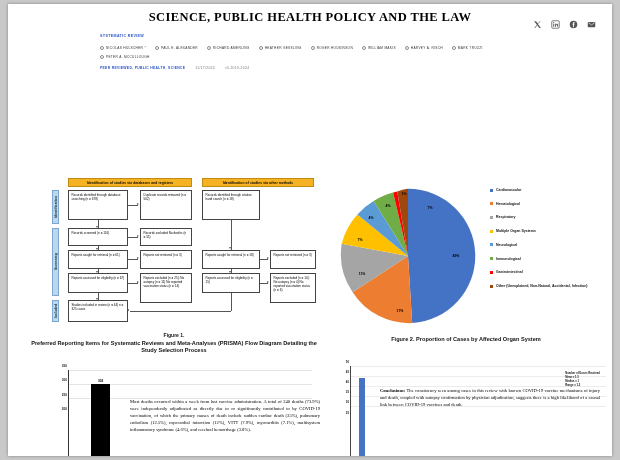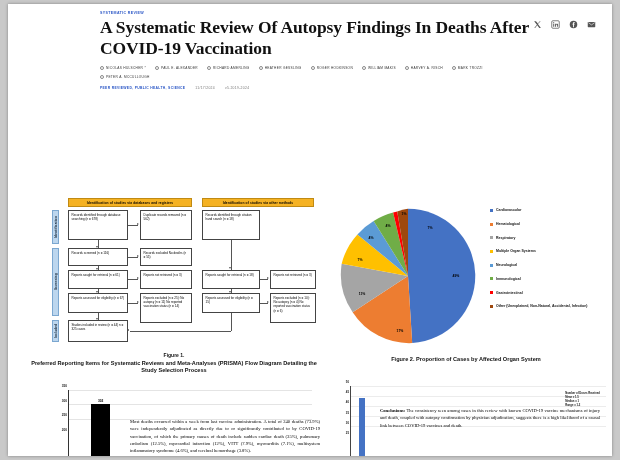--- a/index.html
+++ b/index.html
@@ -158,20 +158,21 @@
     font-family: "Liberation Serif", serif; font-size: 4.6px; line-height: 1.55;
     color: #000; text-align: justify;
   }
   .concl b { font-weight: bold; }
 </style>
 </head>
 <body>
 
 <div class="page">
 
+  <div class="masthead">SCIENCE, PUBLIC HEALTH POLICY AND THE LAW</div>
 
   <div class="social">
     <span>
       <svg width="9" height="9" viewBox="0 0 24 24">
           <path d="M3 3l7.5 9.6L3.4 21h2.1l5.9-6.9L16.8 21H21l-7.9-10.1L20.4 3h-2.1l-5.4 6.3L7.9 3z" fill="#555"></path>
         </svg>
     </span>
     <span>
       <svg width="9" height="9" viewBox="0 0 24 24">
           <rect x="2" y="2" width="20" height="20" rx="3" fill="none" stroke="#555" stroke-width="2"></rect>
@@ -188,21 +189,20 @@
     </span>
     <span>
       <svg width="9" height="9" viewBox="0 0 24 24">
           <rect x="2" y="5" width="20" height="14" rx="1.5" fill="#555"></rect>
           <path d="M3.5 7l8.5 6 8.5-6" fill="none" stroke="#fff" stroke-width="1.6"></path>
         </svg>
     </span>
   </div>
 
   <div class="kicker">SYSTEMATIC REVIEW</div>
-  <h1 class="title">A Systematic Review Of Autopsy Findings In Deaths After COVID-19 Vaccination</h1>
 
   <div class="authors">
     <span class="author">
         <i class="orcid"></i>
         <span>NICOLAS HULSCHER *</span>
       </span>
     <span class="author">
         <i class="orcid"></i>
         <span>PAUL E. ALEXANDER</span>
       </span>

